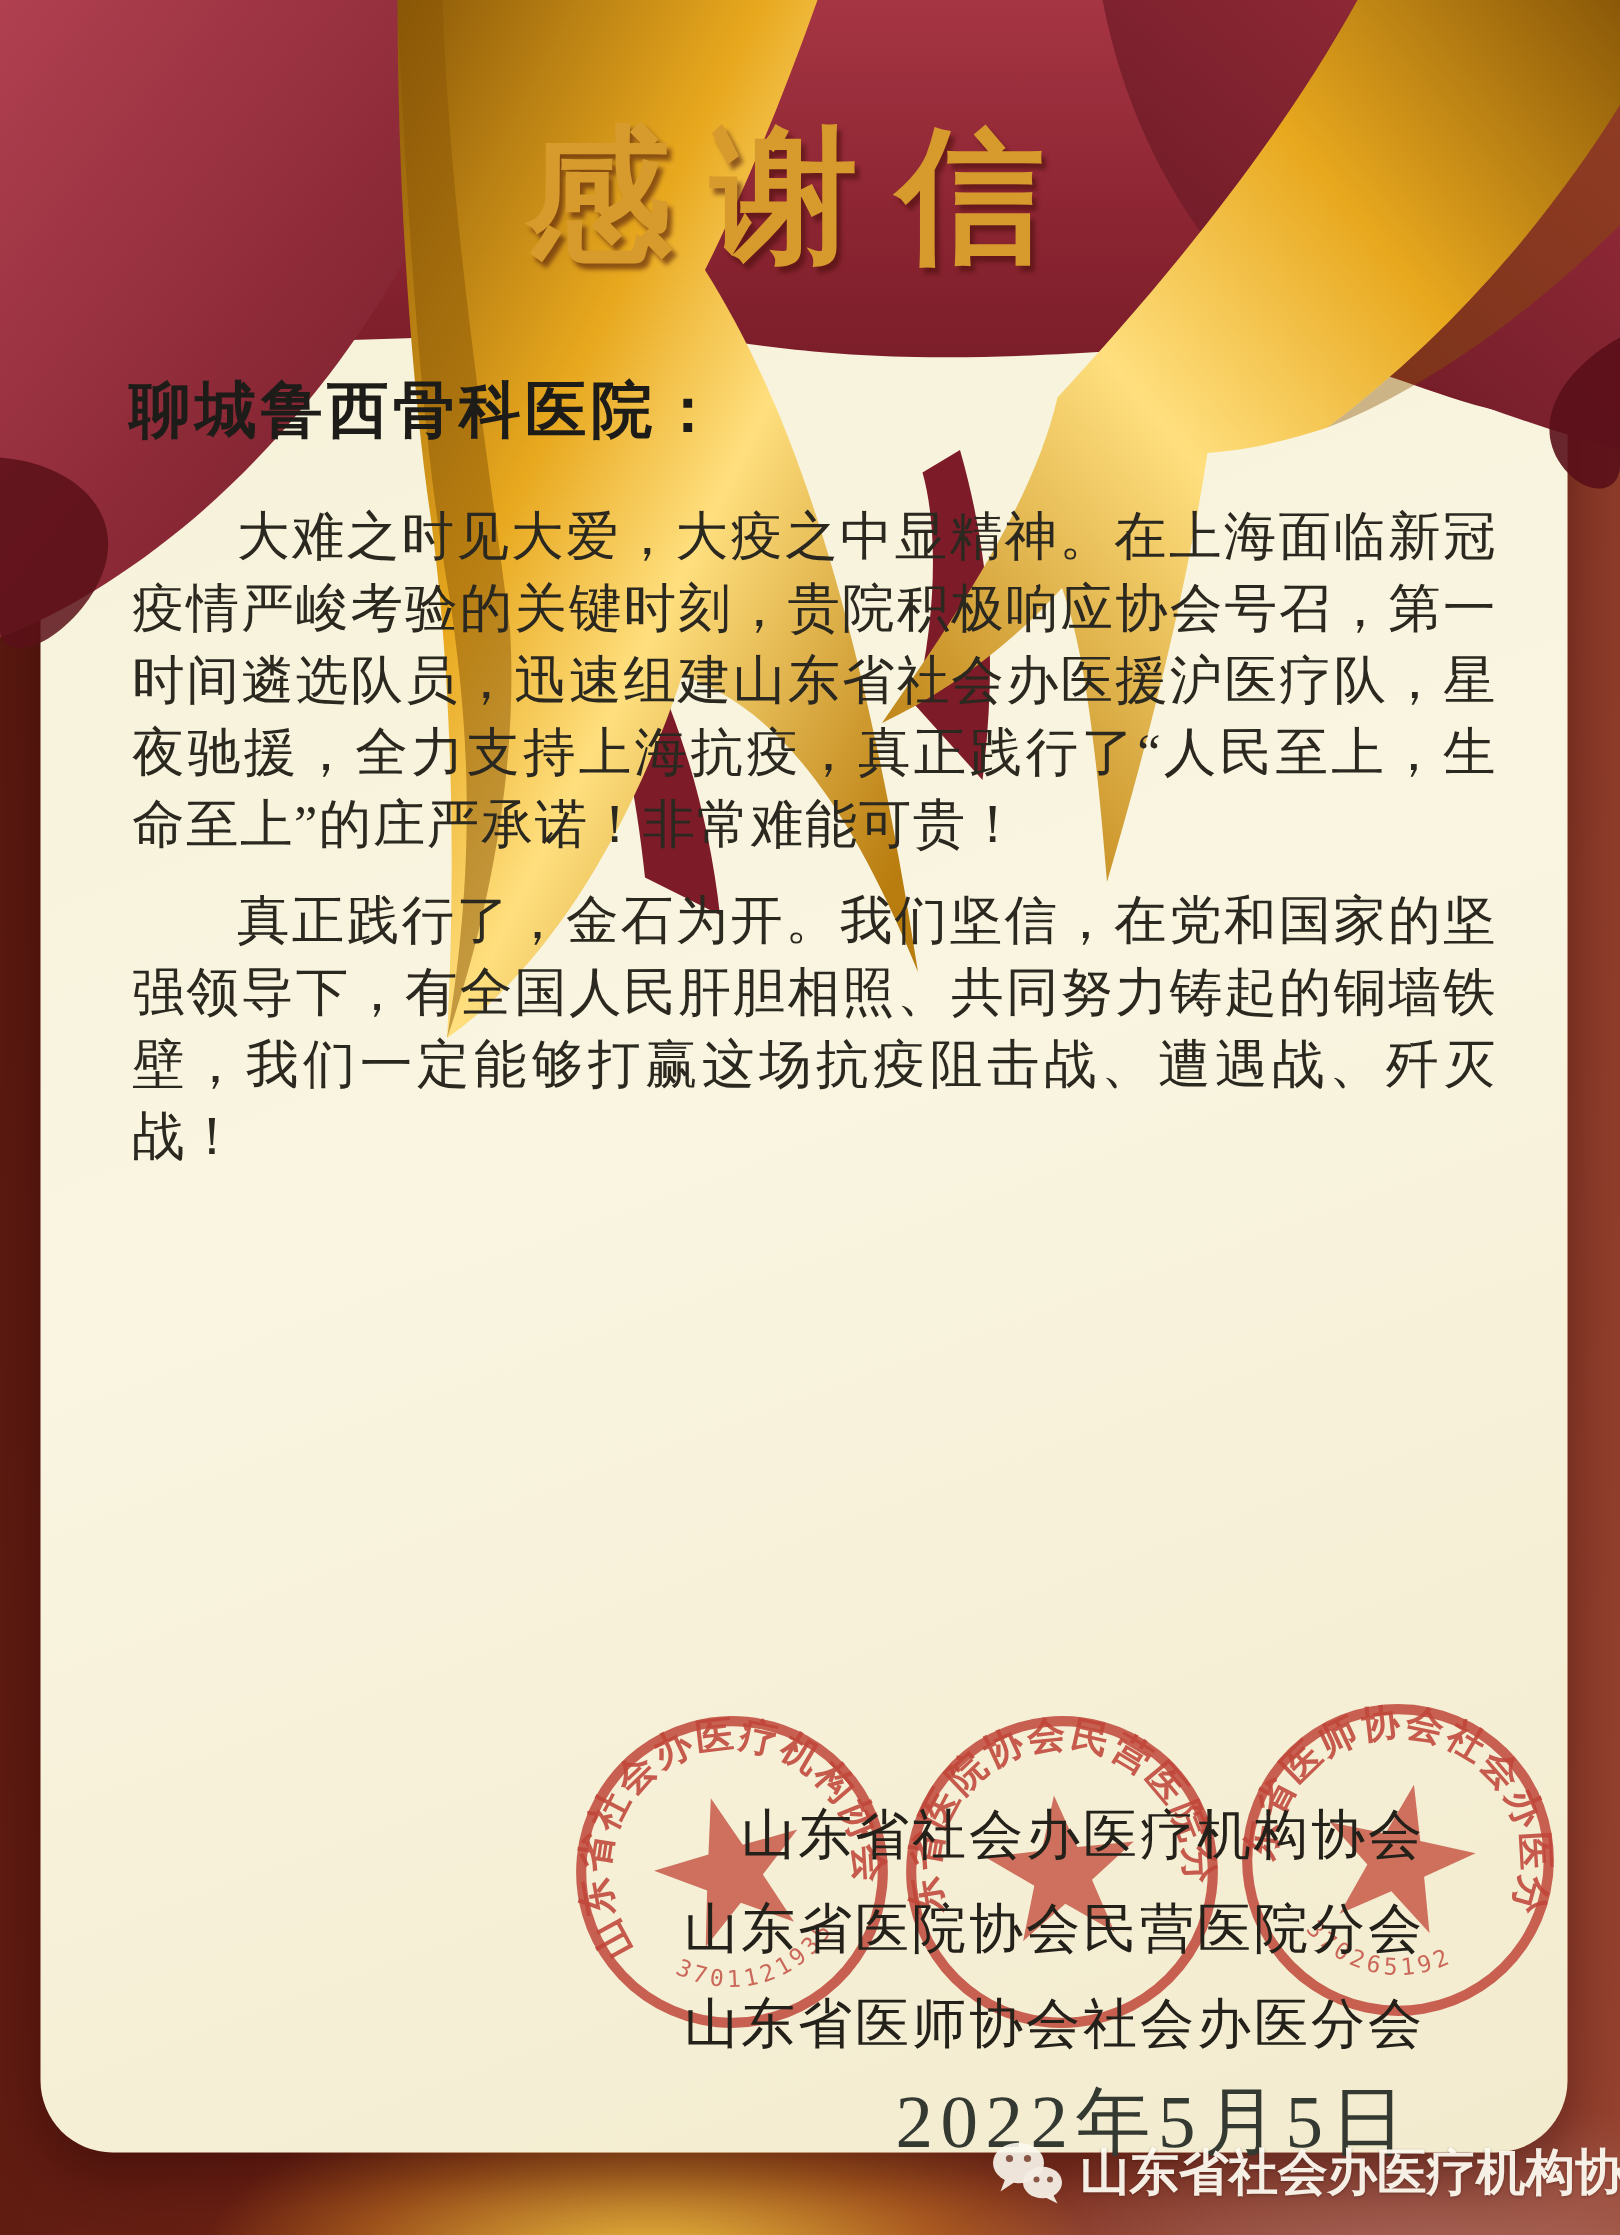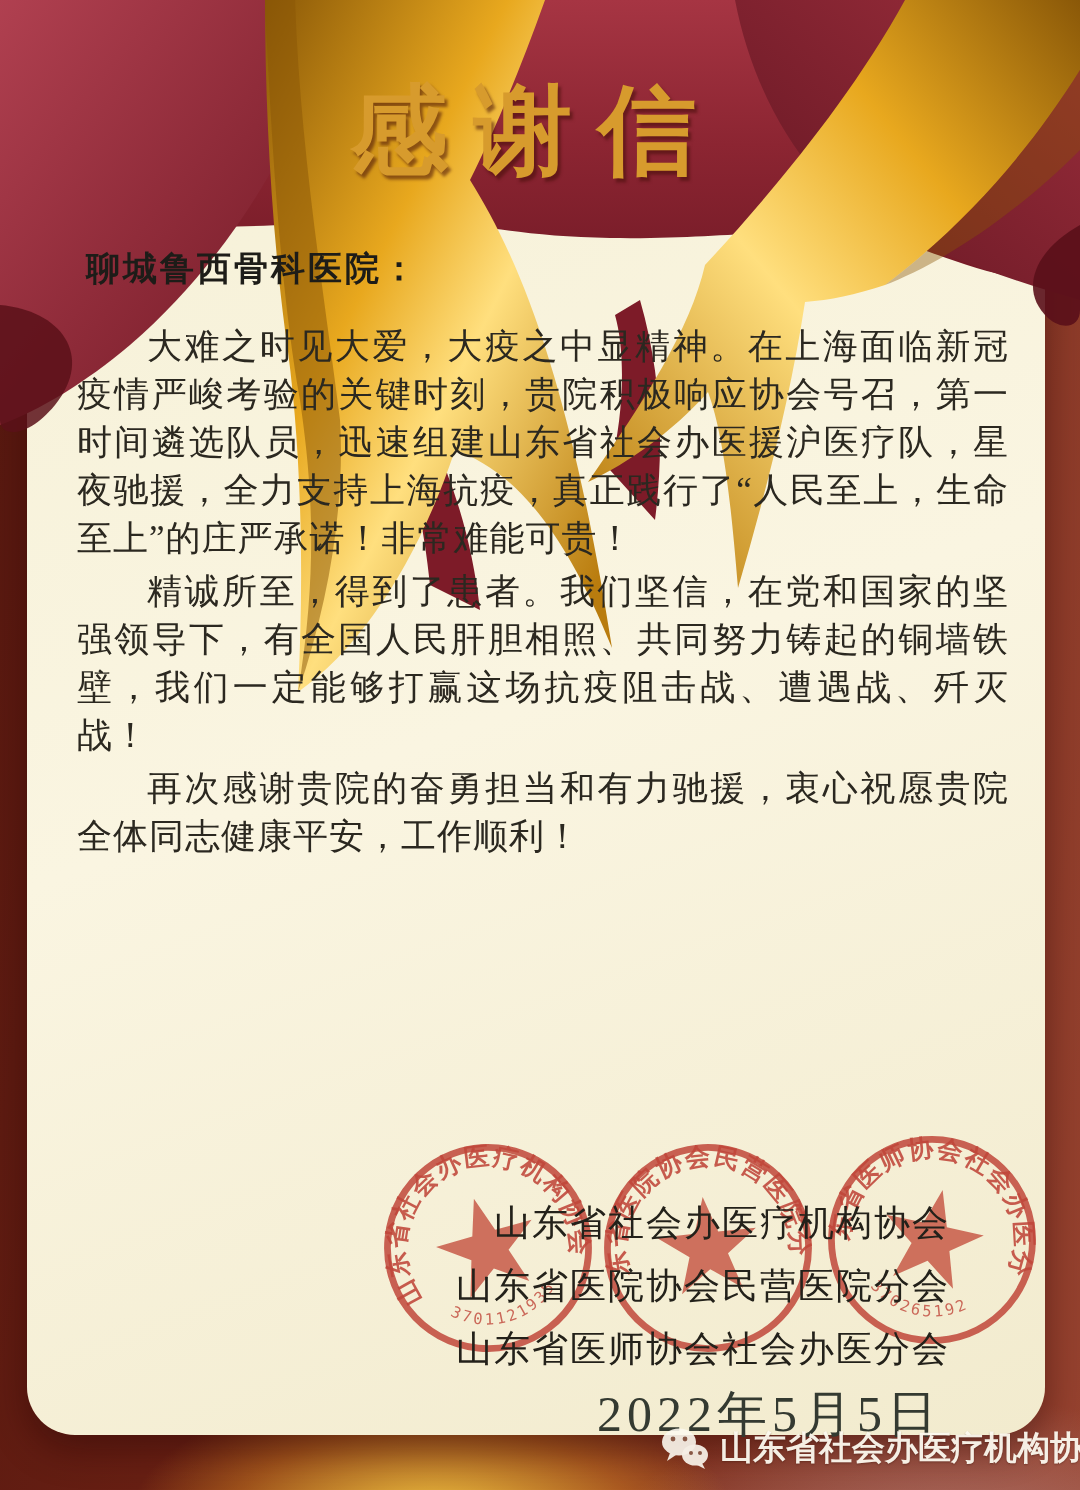--- a/index.html
+++ b/index.html
@@ -19,29 +19,29 @@
   }
   .curtain{position:absolute;left:0;top:0;width:1080px;height:740px;pointer-events:none;}
   .title{
     position:absolute;left:0;top:66px;width:1072px;text-align:center;
     font-size:98px;font-weight:bold;color:#d79b2d;letter-spacing:26px;
     text-shadow:3px 4px 3px rgba(70,15,10,.55);
     font-family:"Liberation Serif","DejaVu Serif",serif;
   }
   .salutation{
     position:absolute;left:86px;top:246px;
-    font-size:34px;font-weight:bold;color:#1d1c18;letter-spacing:3px;
+    font-size:41px;font-weight:bold;color:#1d1c18;letter-spacing:3px;
     font-family:"Liberation Sans","DejaVu Sans",sans-serif;
   }
   .body-text{
     position:absolute;left:72px;top:318px;width:942px;
     font-size:35px;line-height:48px;color:#2b2820;letter-spacing:1px;
     text-align:justify;
   }
-  .body-text p{margin:5px;text-indent:2em;}
+  .body-text p{margin:16px;text-indent:2em;}
   .stamp{position:absolute;width:232px;height:232px;}
   .stamp-1{left:372px;top:1132px;transform:rotate(-16deg);}
   .stamp-2{left:592px;top:1132px;transform:rotate(-6deg);}
   .stamp-3{left:816px;top:1124px;transform:rotate(12deg);}
   .stamp-arc{font-size:26px;letter-spacing:2px;fill:#c0463a;opacity:.88;
     font-family:"Liberation Sans","DejaVu Sans",sans-serif;font-weight:bold;}
   .stamp-serial{font-size:16px;letter-spacing:3px;fill:#c0463a;opacity:.8;
     font-family:"DejaVu Sans Mono","Liberation Mono",monospace;}
   .signatures{
     position:absolute;left:450px;top:1192px;width:500px;text-align:right;
@@ -111,22 +111,21 @@
   <path fill="url(#gGoldR)" d="M905,0 H1080 V70 C1030,150 965,225 885,285 C855,295 830,300 805,302 C790,400 765,495 738,588 C730,490 722,430 708,392 C672,432 630,462 588,482 C645,400 690,330 705,265 C770,195 850,100 905,0 Z"></path>
   <path fill="#8a5505" opacity="0.4" d="M1080,70 C1030,150 965,225 885,285 C930,268 1005,225 1080,150 Z"></path>
 </svg>
 
 <div class="title">感谢信</div>
 
 <div class="salutation">聊城鲁西骨科医院：</div>
 
 <div class="body-text">
   <p>大难之时见大爱，大疫之中显精神。在上海面临新冠疫情严峻考验的关键时刻，贵院积极响应协会号召，第一时间遴选队员，迅速组建山东省社会办医援沪医疗队，星夜驰援，全力支持上海抗疫，真正践行了“人民至上，生命至上”的庄严承诺！非常难能可贵！</p>
-  <p>精诚所至，得到了患者。我们坚信，在党和国家的坚强领导下，有全国人民肝胆相照、共同努力铸起的铜墙铁壁，我们一定能够打赢这场抗疫阻击战、遭遇战、歼灭战！</p>
-  <p>再次感谢贵院的奋勇担当和有力驰援，衷心祝愿贵院全体同志健康平安，工作顺利！</p>
+  <p>真正践行了，金石为开。我们坚信，在党和国家的坚强领导下，有全国人民肝胆相照、共同努力铸起的铜墙铁壁，我们一定能够打赢这场抗疫阻击战、遭遇战、歼灭战！</p>
 </div>
 
 <svg class="stamp stamp-1" viewBox="0 0 240 240">
   <defs>
     <path id="arc0" d="M39,149 A86,86 0 1 1 201,149"></path>
     <path id="ser0" d="M52,163 A82,82 0 0 0 188,163"></path>
   </defs>
   <circle cx="120" cy="120" r="104" fill="none" stroke="#c0463a" stroke-width="7" opacity="0.85"></circle>
   <text class="stamp-arc"><textPath href="#arc0" startOffset="50%" text-anchor="middle">山东省社会办医疗机构协会</textPath></text>
   <polygon fill="#c4503f" opacity="0.8" points="120,67 132.3,104 171.4,104.3 140,127.5 151.7,164.7 120,142 88.3,164.7 100,127.5 68.6,104.3 107.7,104"></polygon>

